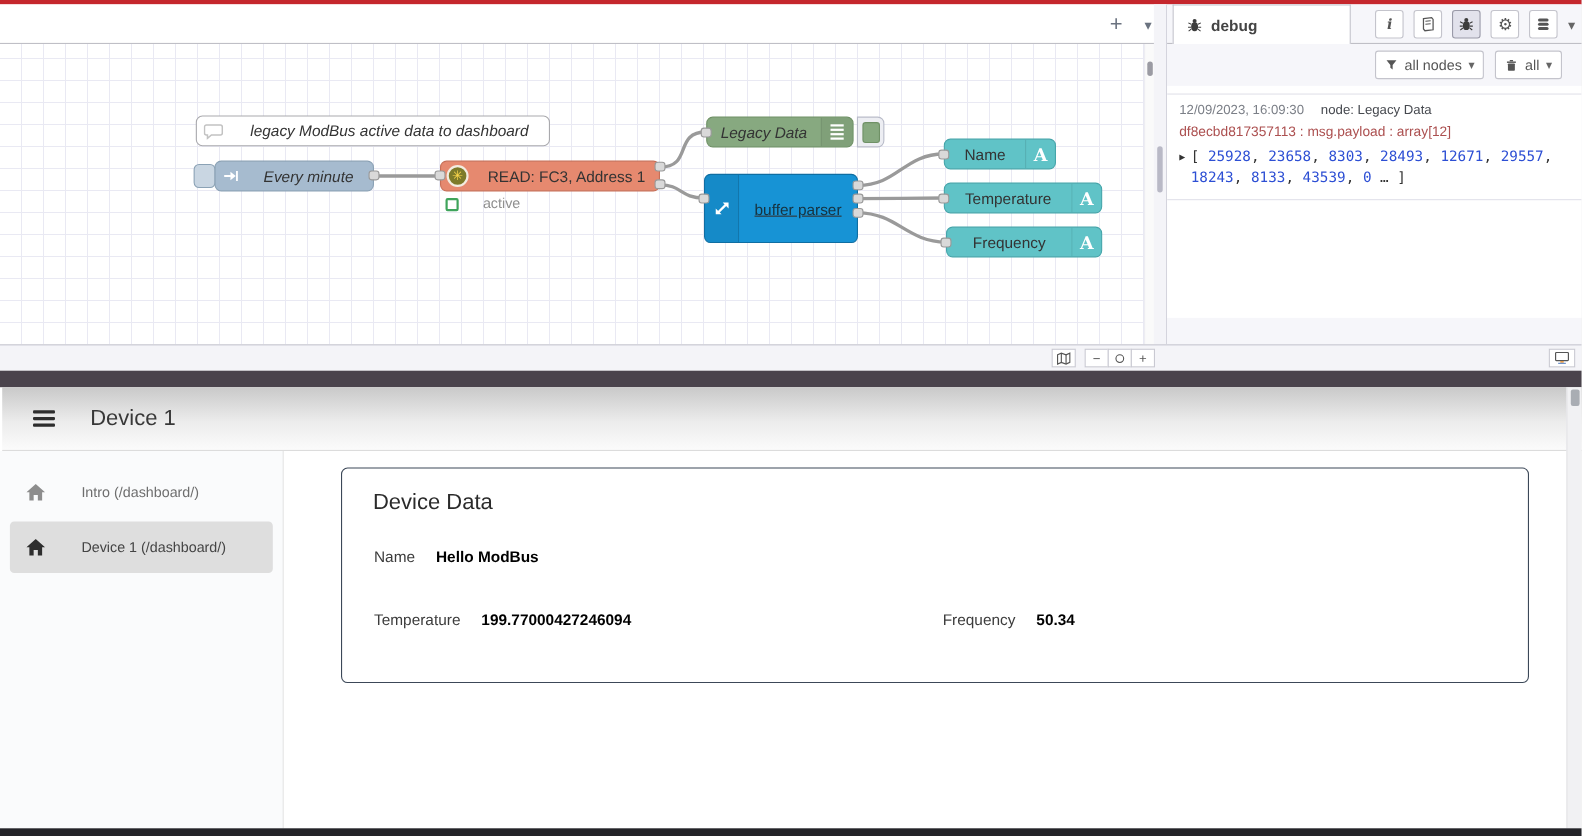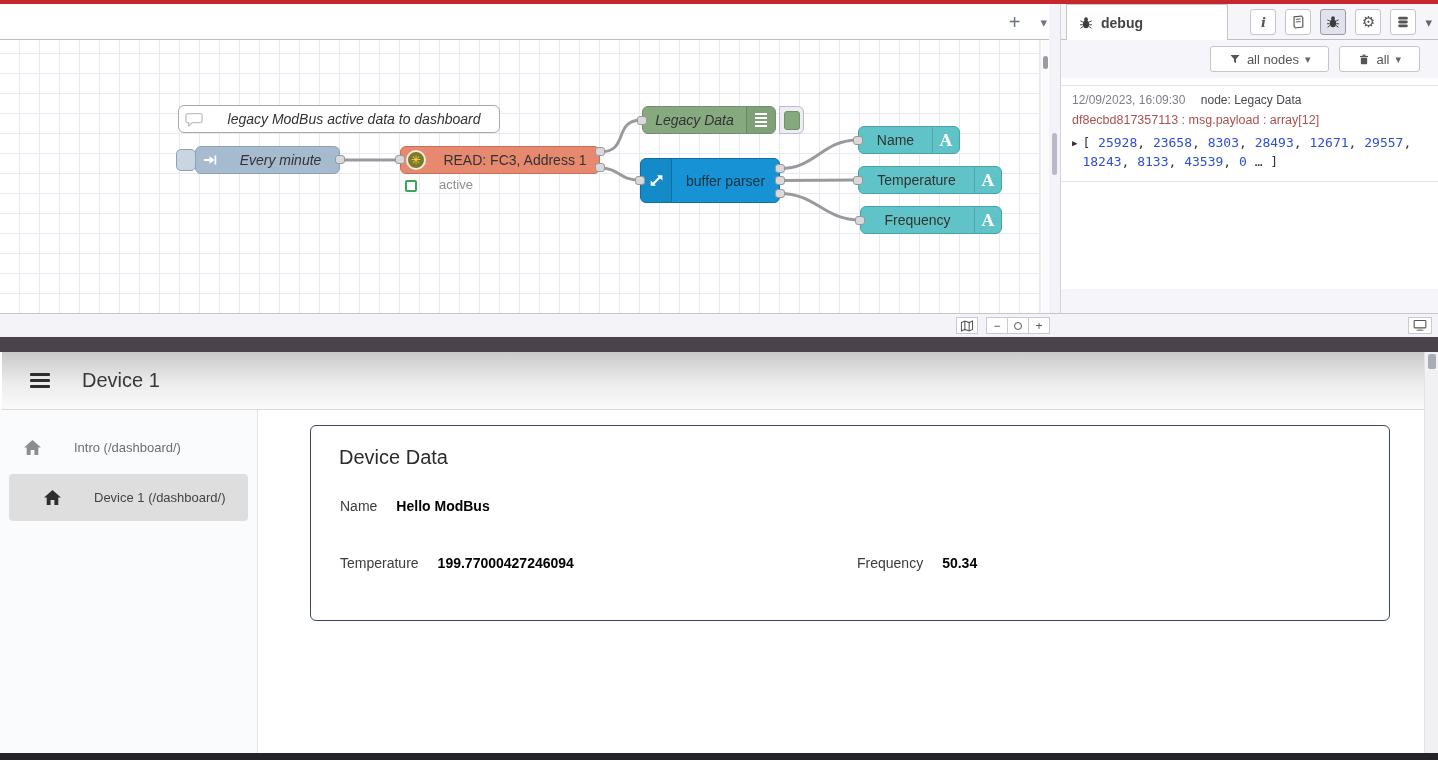--- a/index.html
+++ b/index.html
@@ -46,21 +46,21 @@
   .debug-node{left:642px;top:66px;width:134px;height:28px;background:#87a980;border:1px solid #6f9166;}
   .debug-node .iconsec{width:28px;align-self:stretch;border-left:1px solid rgba(0,0,0,.15);
         background:rgba(0,0,0,.05);display:flex;align-items:center;justify-content:center;border-radius:0 5px 5px 0;}
   .hamb4{display:flex;flex-direction:column;gap:2px;}
   .hamb4 i{display:block;width:12px;height:2px;background:#fff;}
   .debug-toggle{position:absolute;left:779px;top:66px;width:25px;height:28px;background:#edeef3;
         border:1px solid #b9bcc9;border-radius:0 6px 6px 0;box-sizing:border-box;display:flex;
         align-items:center;justify-content:center;cursor:pointer;}
   .debug-toggle i{display:block;width:14px;height:17px;background:#87a980;border:1px solid #6f9166;border-radius:3px;}
 
-  .parser-node{left:640px;top:118px;width:140px;height:45px;background:#1793d5;border:1px solid #0f6ea2;}
+  .parser-node{left:640px;top:118px;width:140px;height:63px;background:#1793d5;border:1px solid #0f6ea2;text-decoration:underline;}
   .parser-node .iconsec{width:30px;align-self:stretch;border-right:1px solid rgba(0,0,0,.18);
         background:rgba(0,0,0,.06);display:flex;align-items:center;justify-content:center;border-radius:5px 0 0 5px;}
   .parser-node .nr-label{color:#17323f;}
 
   .uitext-node{background:#60c3c7;border:1px solid #45a5aa;}
   .uitext-node .iconsec{width:26px;align-self:stretch;border-left:1px solid rgba(0,0,0,.15);
         display:flex;align-items:center;justify-content:center;
         font-family:"DejaVu Serif",serif;font-weight:bold;color:#fff;font-size:16px;border-radius:0 5px 5px 0;}
 
   .canvas-vscroll{position:absolute;left:1040px;top:40px;width:9px;height:273px;background:#fafafa;border-left:1px solid #ededf2;box-sizing:border-box;}
@@ -75,21 +75,21 @@
           border-bottom:none;box-sizing:border-box;display:flex;align-items:center;gap:8px;padding:0 12px;
           font-size:14px;font-weight:bold;color:#444;cursor:pointer;}
   .sb-hbtns{position:absolute;right:6px;top:5px;display:flex;align-items:center;gap:9px;}
   .icobtn{width:26px;height:26px;background:#fff;border:1px solid #c4c4cc;border-radius:3px;display:flex;
           align-items:center;justify-content:center;cursor:pointer;color:#555;font-size:13px;padding:0;}
   .icobtn.active{background:#e2e2ec;border-color:#9a9aa8;}
   .sb-caret{color:#666;font-size:13px;cursor:pointer;}
 
   .sb-toolbar{height:38px;display:flex;align-items:center;justify-content:flex-end;gap:10px;padding-right:18px;}
   .pillbtn{height:26px;background:#fff;border:1px solid #c4c4cc;border-radius:3px;display:flex;align-items:center;
-           gap:6px;padding:0 18px;font-size:13px;color:#555;cursor:pointer;}
+           gap:6px;padding:0 8px;font-size:13px;color:#555;cursor:pointer;}
   .pill-caret{font-size:11px;color:#666;}
 
   .sb-list{background:#fff;height:211px;overflow:hidden;}
   .dbg-msg{border-top:1px solid #e2e2ea;border-bottom:1px solid #e2e2ea;background:#fff;padding:7px 10px 9px 11px;}
   .dbg-meta{font-size:12px;color:#7b7f87;}
   .dbg-meta .noderef{color:#46494f;margin-left:12px;}
   .dbg-path{font-size:12.5px;color:#ac5050;margin-top:6px;}
   .dbg-payload{margin-top:7px;font-family:"DejaVu Sans Mono",monospace;font-size:13px;color:#333;
                line-height:1.45;display:flex;gap:5px;}
   .dbg-payload .tri{font-size:9px;color:#333;padding-top:3px;cursor:pointer;}
@@ -111,21 +111,21 @@
      background:linear-gradient(180deg,#c9c9c9 0%,#ececec 55%,#fbfbfb 100%);
      border-bottom:1px solid #dcdcdc;box-sizing:border-box;display:flex;align-items:center;}
   .dash-hamb{margin-left:24px;display:flex;flex-direction:column;gap:3.5px;cursor:pointer;background:none;border:none;padding:4px;}
   .dash-hamb i{display:block;width:20px;height:2.6px;background:#2d2d2d;border-radius:1px;}
   .dash-title{margin-left:28px;font-size:20px;color:#383838;}
 
   .dash-side{position:absolute;left:0;top:410px;width:258px;height:343px;background:#fafbfc;
              border-right:1px solid #e2e2e2;box-sizing:border-box;}
   .menu-item{position:relative;margin:3px 9px;height:47px;border-radius:4px;display:flex;align-items:center;
              cursor:pointer;}
-  .menu-item.active{background:#dedede;padding-left:20px;}
+  .menu-item.active{background:#dedede;}
   .menu-item .mi-icon{margin-left:12px;width:22px;display:flex;justify-content:center;}
   .menu-item .mi-label{margin-left:31px;font-size:13px;color:#6e6e6e;}
   .menu-item.active .mi-label{color:#444;}
 
   .dash-main{position:absolute;left:258px;top:410px;width:1166px;height:343px;background:#fff;}
   .card{position:absolute;left:10px;top:15px;width:1080px;height:196px;border:1px solid #3c4858;
         border-radius:6px;box-sizing:border-box;background:#fff;margin-left:42px;}
   .card-title{position:absolute;left:28px;top:20px;font-size:20px;color:#2b2b2b;}
   .field{position:absolute;display:flex;align-items:baseline;gap:19px;font-size:14px;}
   .field .flabel{color:#3c3c3c;}

